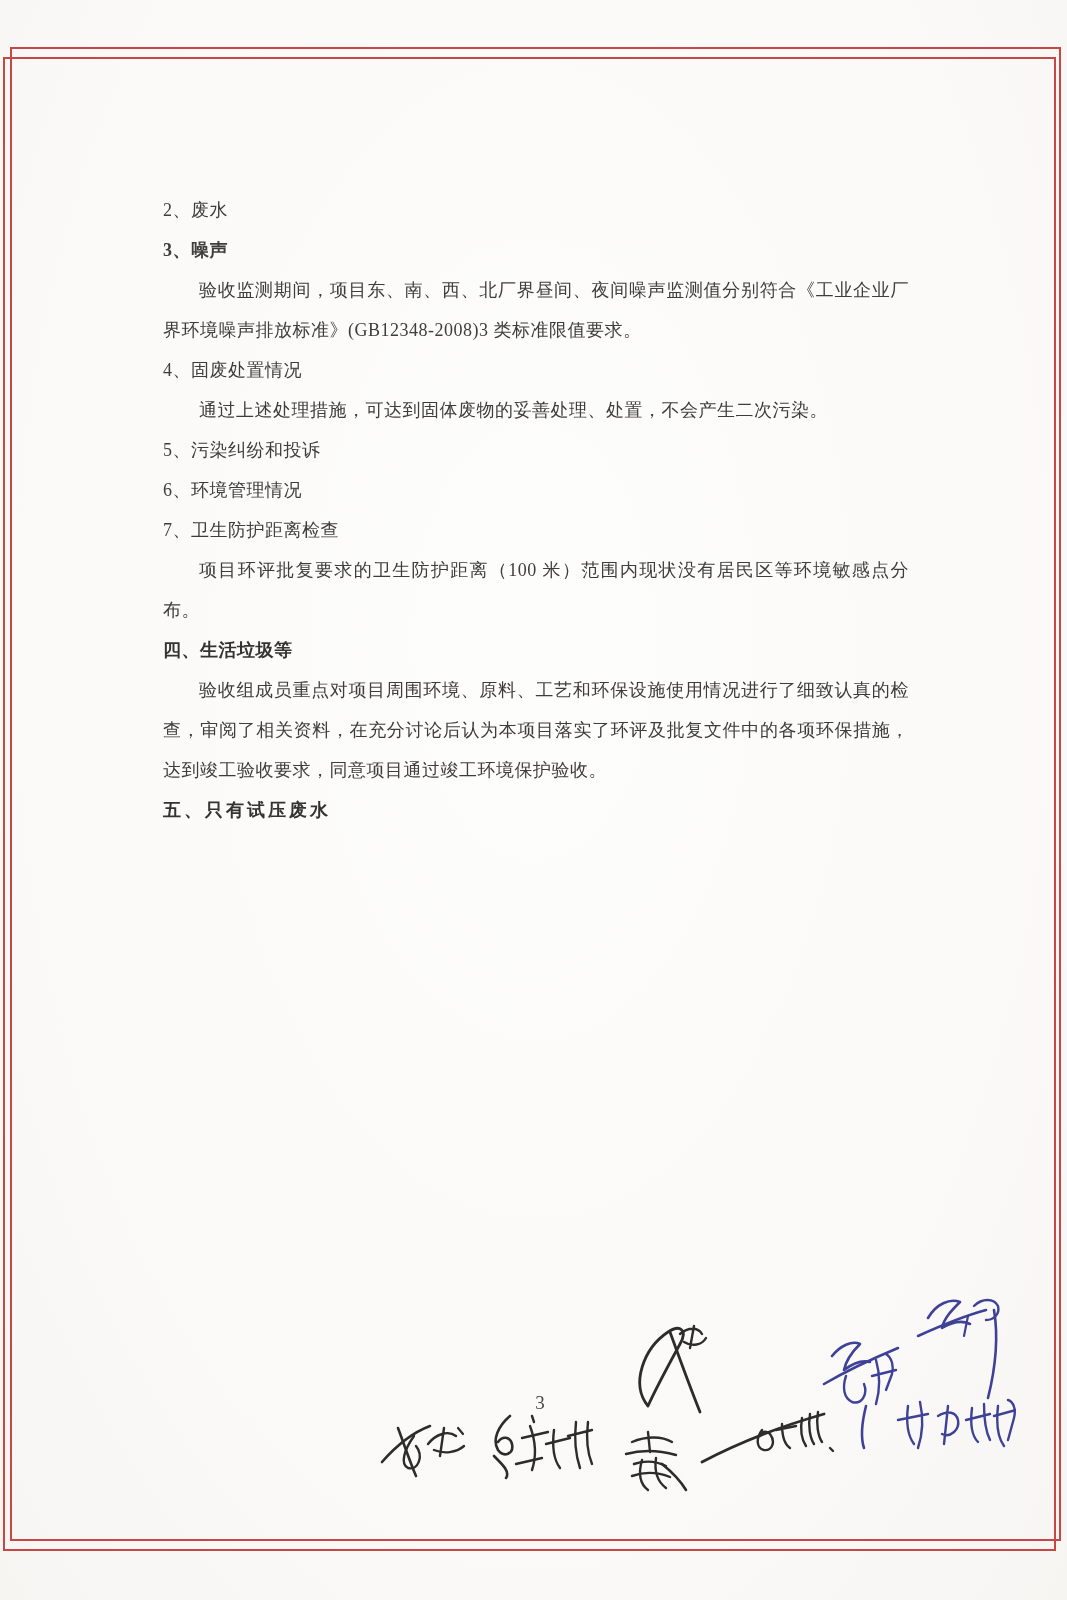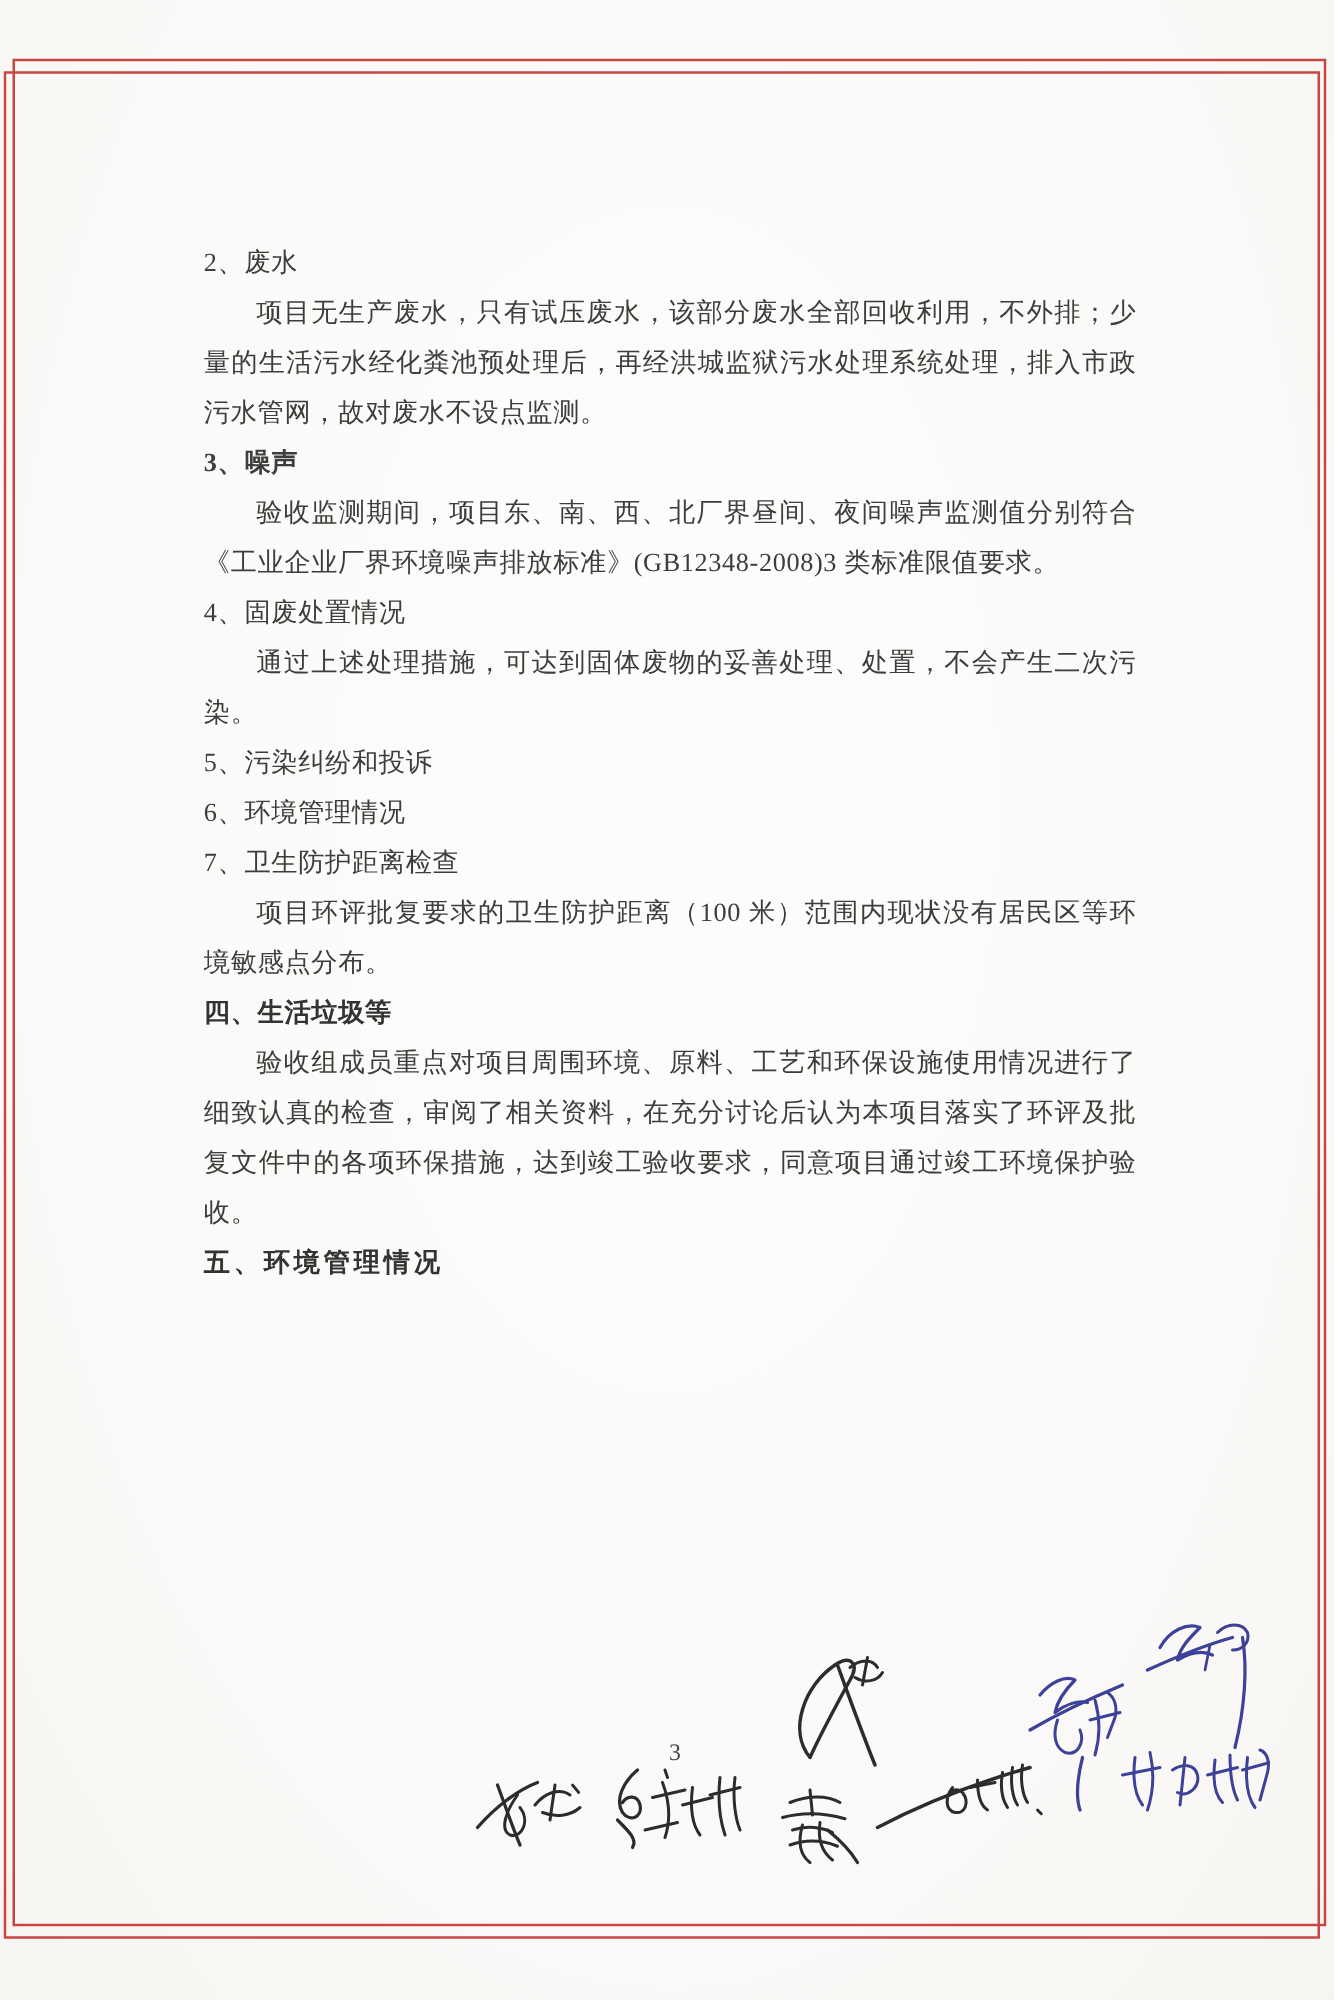--- a/index.html
+++ b/index.html
@@ -12,21 +12,21 @@
     font-family:"Liberation Serif","DejaVu Serif",serif;
     overflow:hidden;
   }
   
   .frame{position:absolute;border:2px solid #c64744;pointer-events:none;}
   .frame-a{left:10px;top:47px;width:1047px;height:1490px;}
   .frame-b{left:3px;top:57px;width:1049px;height:1490px;}
 
   .doc-body{
     position:absolute;left:163px;top:190px;width:746px;
-    font-size:21px;line-height:40px;color:#3f3d3b;
+    font-size:18px;line-height:40px;color:#3f3d3b;
     text-align:justify;text-justify:inter-ideograph;
     letter-spacing:0.5px;
   }
   .doc-body p{margin:0;padding:0;}
   .para{text-indent:2em;}
   .sub{padding-left:52px;}
   .sub-deep{padding-left:106px;font-weight:bold;}
   .head{padding-left:50px;font-weight:bold;color:#353331;}
   .head-wide{letter-spacing:3px;}
 
@@ -44,32 +44,31 @@
 </head>
 <body>
 
 <div class="page">
 
   <div class="frame frame-a"></div>
   <div class="frame frame-b"></div>
 
   <div class="doc-body">
     <p class="sub">2、废水</p>
-    <p class="para">项目无生产废水，只有试压废水，该部分废水全部回收利用，不外排；少量的生活污水经化粪池预处理后，再经洪城监狱污水处理系统处理，排入市政污水管网，故对废水不设点监测。</p>
     <p class="sub-deep">3、噪声</p>
     <p class="para">验收监测期间，项目东、南、西、北厂界昼间、夜间噪声监测值分别符合《工业企业厂界环境噪声排放标准》(GB12348-2008)3 类标准限值要求。</p>
     <p class="sub">4、固废处置情况</p>
     <p class="para">通过上述处理措施，可达到固体废物的妥善处理、处置，不会产生二次污染。</p>
     <p class="sub">5、污染纠纷和投诉</p>
     <p class="sub">6、环境管理情况</p>
     <p class="sub">7、卫生防护距离检查</p>
     <p class="para">项目环评批复要求的卫生防护距离（100 米）范围内现状没有居民区等环境敏感点分布。</p>
     <p class="head">四、生活垃圾等</p>
     <p class="para">验收组成员重点对项目周围环境、原料、工艺和环保设施使用情况进行了细致认真的检查，审阅了相关资料，在充分讨论后认为本项目落实了环评及批复文件中的各项环保措施，达到竣工验收要求，同意项目通过竣工环境保护验收。</p>
-    <p class="head head-wide">五、环境管理情况</p>
+    <p class="head head-wide">五、只有试压废水</p>
   </div>
 
   <div class="page-number">3</div>
 
   <div class="signatures">
 
     <svg class="sig sig-black" style="left:378px;top:1416px" width="90" height="66" viewBox="0 0 90 66">
       <path stroke-width="2.6" d="M4,46 C18,30 36,16 52,10"></path>
       <path stroke-width="2.6" d="M20,12 C26,28 32,46 38,60"></path>
       <path stroke-width="2.4" d="M36,20 C26,34 22,48 30,52 C40,55 46,40 38,30"></path>

